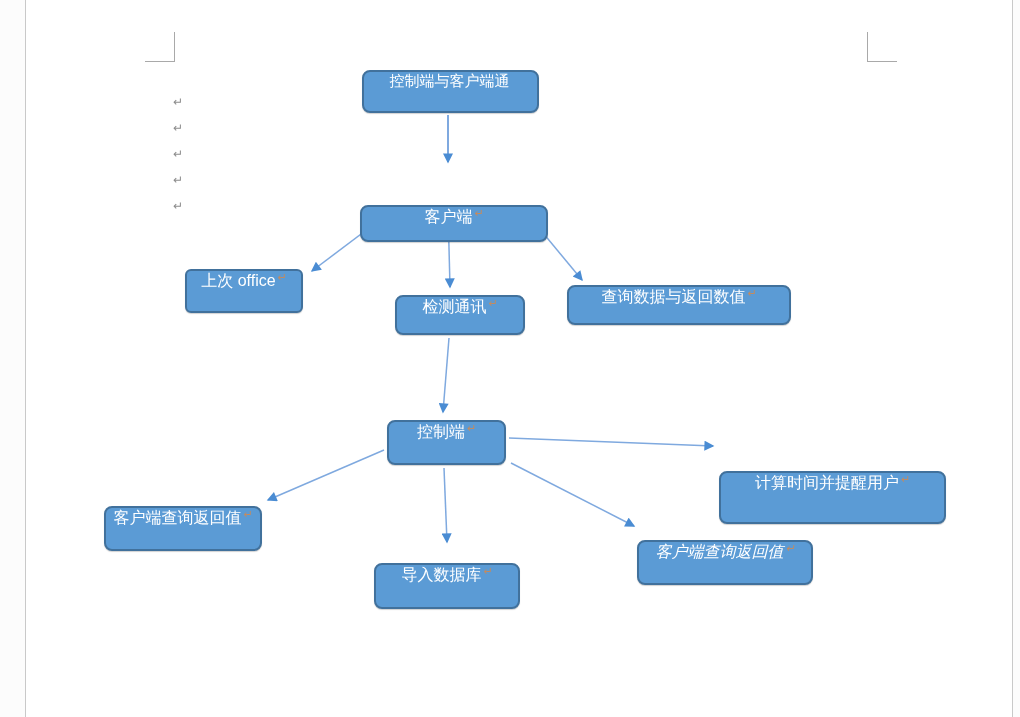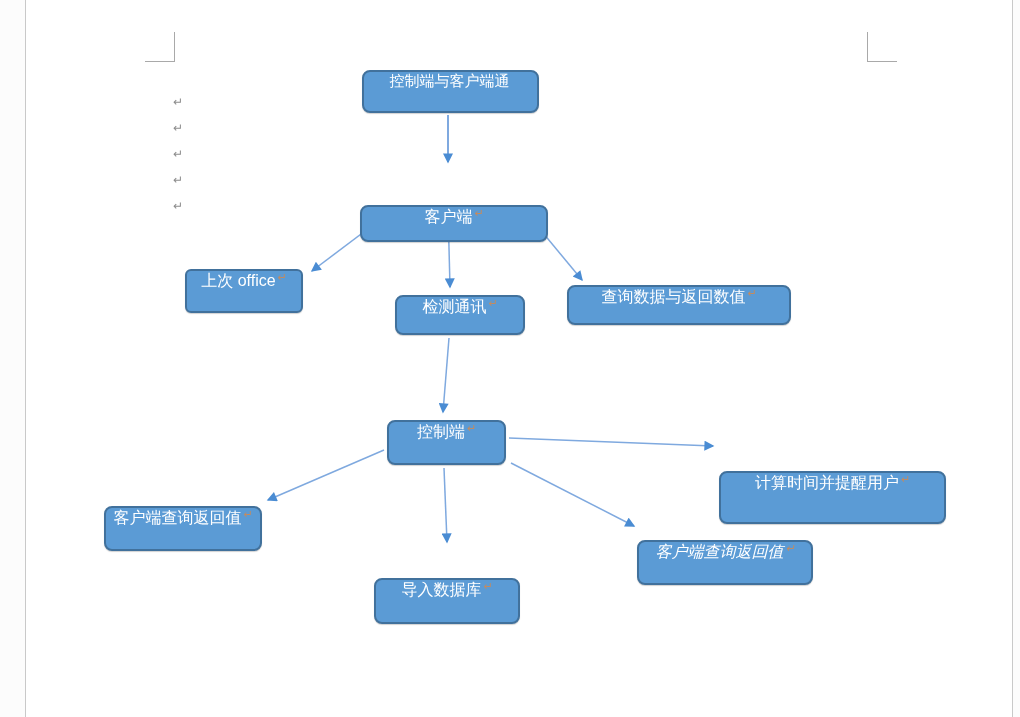--- a/index.html
+++ b/index.html
@@ -88,20 +88,20 @@
     <span class="ret">↵</span>
 </div>
 <div class="node" style="left:719px; top:427px; width:227px; height:53px;margin-top:44px;">
   <span>计算时间并提醒用户</span>
     <span class="ret">↵</span>
 </div>
 <div class="node" style="left:104px; top:506px; width:158px; height:45px;">
   <span>客户端查询返回值</span>
     <span class="ret">↵</span>
 </div>
-<div class="node" style="left:374px; top:578px; width:146px; height:46px;">
+<div class="node" style="left:374px; top:563px; width:146px; height:46px;">
   <span>导入数据库</span>
     <span class="ret">↵</span>
 </div>
 <div class="node" style="left:637px; top:540px; width:176px; height:45px;font-style:italic;">
   <span>客户端查询返回值</span>
     <span class="ret">↵</span>
 </div>
 
 </body></html>

